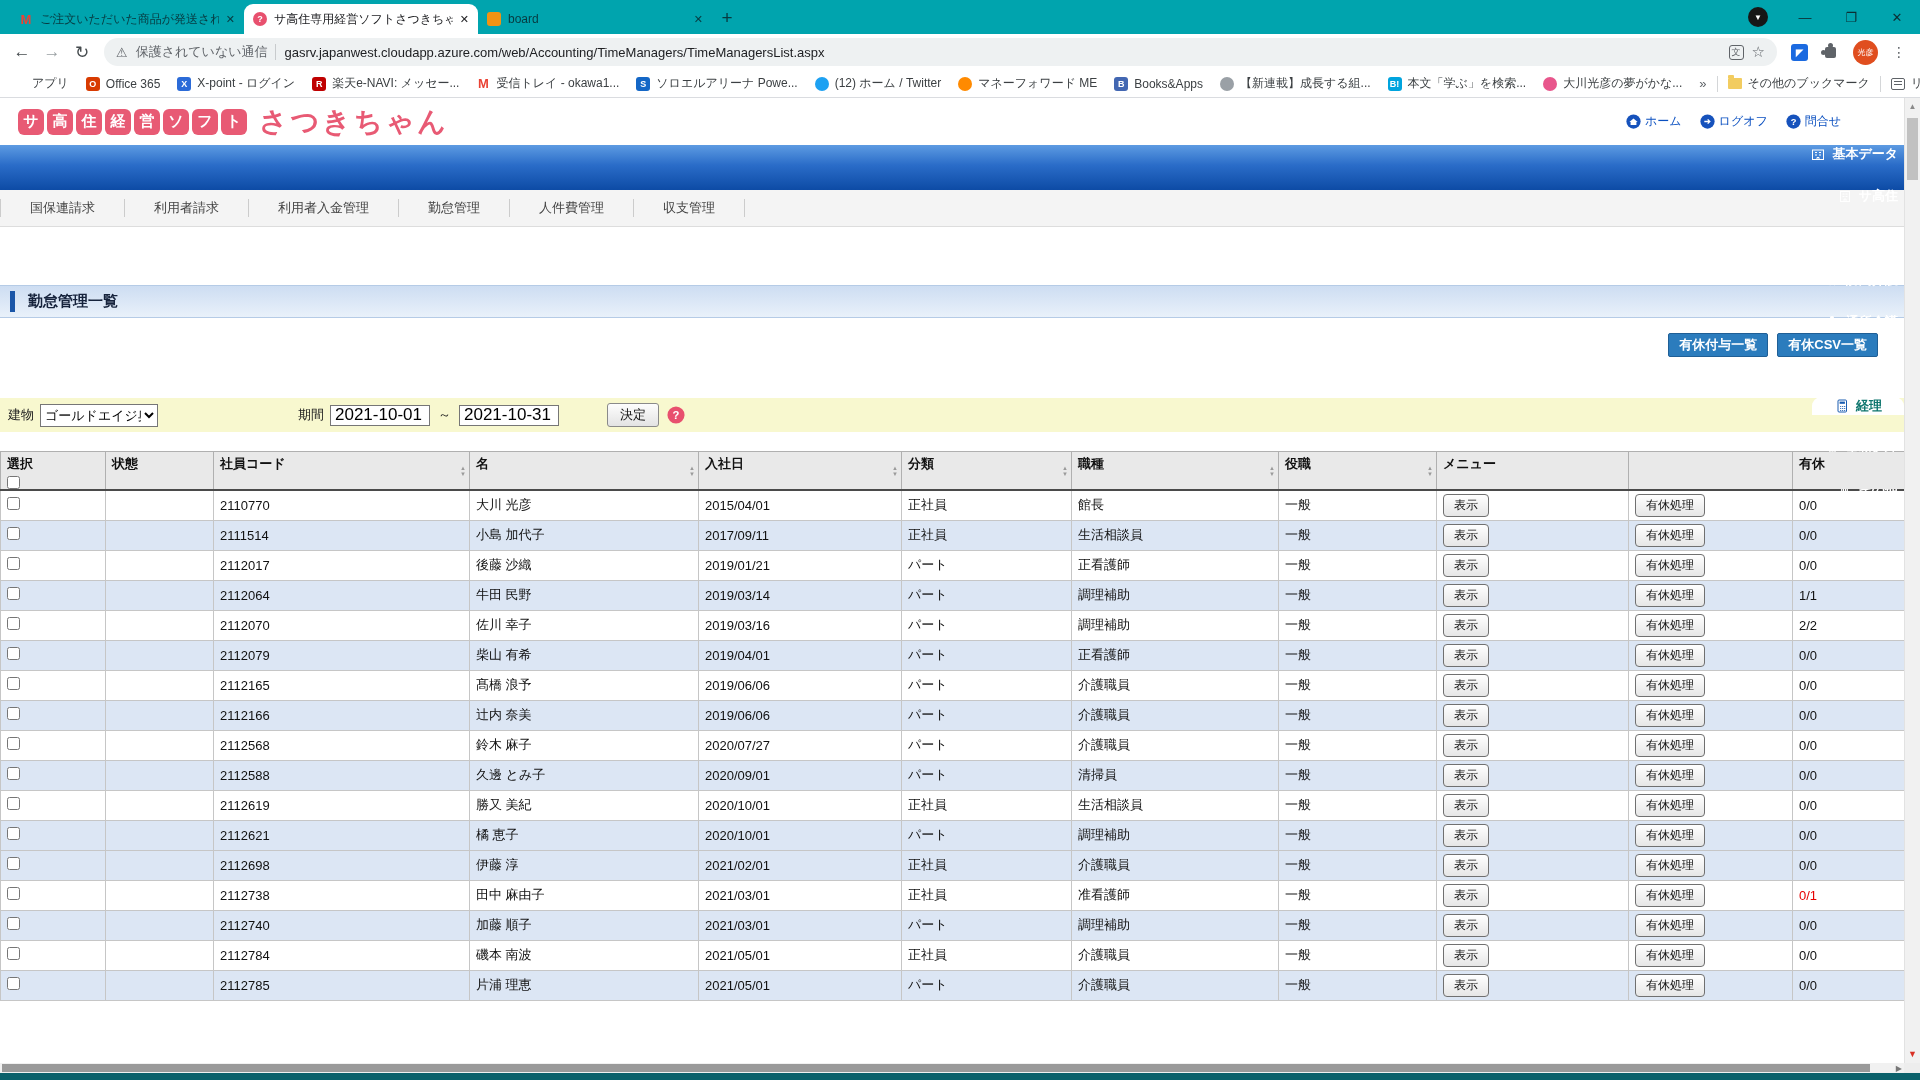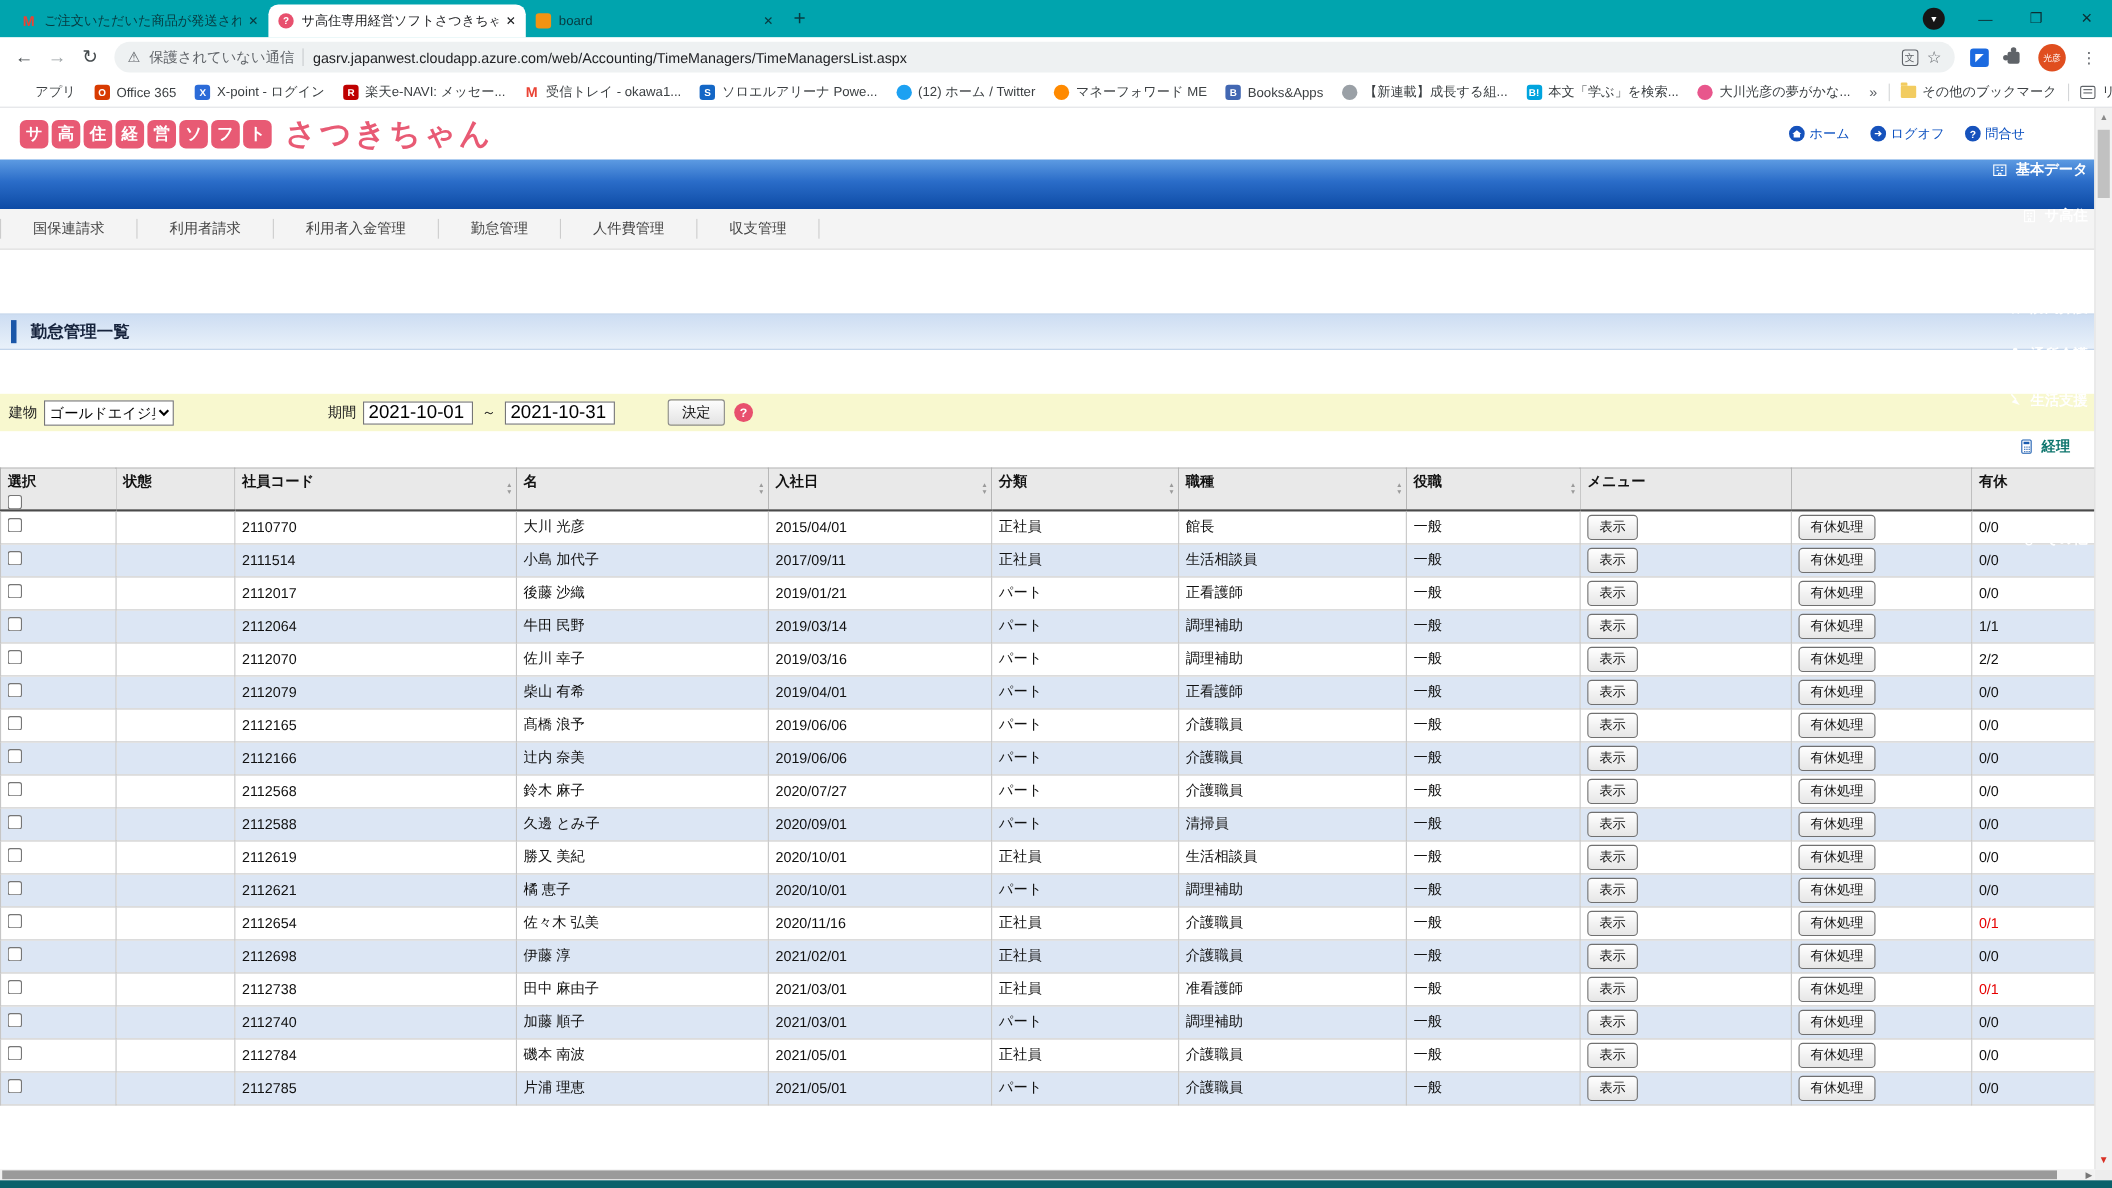--- a/index.html
+++ b/index.html
@@ -100,21 +100,21 @@
   .building-select { width:118px; height:23px; font-size:13px; border:1px solid #767676; background:#fff; }
   .lbl-period { margin-left:140px; }
   .date-input { width:100px; height:21px; font-size:17px; border:1px solid #767676; padding:0 4px;
                 font-family:Liberation Sans, sans-serif; }
   .tilde { margin:0 8px; }
   .submit-btn { margin-left:48px; height:24px; padding:0 12px; font-size:13px; color:#111;
                 background:linear-gradient(#fdfdfd,#e3e3e3); border:1px solid #8a8a8a; border-radius:3px; }
   .help-ic { margin-left:8px; display:flex; }
 
   
-  .table-wrap { margin-top:33px;border-radius:31px; }
+  .table-wrap { margin-top:19px;border-radius:31px; }
   table { border-collapse:collapse; table-layout:fixed; width:1904px; font-size:13px; color:#111; }
   thead th { background:#e9e9e9; border:1px solid #b0b0b0; border-bottom:2px solid #4a4a4a;
              text-align:left; padding:3px 6px 0 6px; height:38px; vertical-align:top;
              font-weight:bold; position:relative; font-size:13px; }
   .sort { position:absolute; right:3px; top:50%; transform:translateY(-50%); display:flex;
           flex-direction:column; font-size:6px; line-height:6px; color:#9a9a9a; }
   thead input[type=checkbox] { display:block; margin-top:3px; }
   tbody td { border:1px solid #c6c6c6; padding:0 6px; height:30px; white-space:nowrap; overflow:hidden; }
   tbody tr.alt { background:#dce6f4; }
   .row-btn { background:linear-gradient(#ffffff,#e6e6e6); border:1px solid #707070; border-radius:4px;
@@ -390,20 +390,24 @@
       <span class="subnav-item">勤怠管理</span>
       <span class="subnav-item">人件費管理</span>
       <span class="subnav-item">収支管理</span>
     </div>
 
   <div class="title-band">
     <span class="title-accent"></span>
     <span class="page-title">勤怠管理一覧</span>
   </div>
 
+  <div class="top-buttons">
+    <button class="top-btn">有休付与一覧</button>
+    <button class="top-btn">有休CSV一覧</button>
+  </div>
 
   <div class="filter-band">
     <span class="f-label">建物</span>
     <select class="building-select" id="building-select"><option>ゴールドエイジ奥田</option></select>
     <span class="f-label lbl-period">期間</span>
     <input class="date-input" value="2021-10-01" style="">
     <span class="tilde">～</span>
     <input class="date-input" value="2021-10-31" style="">
     <button class="submit-btn">決定</button>
     <span class="help-ic" id="filter-help">
@@ -641,33 +645,20 @@
             <td>2112621</td>
             <td>橘 恵子</td>
             <td>2020/10/01</td>
             <td>パート</td>
             <td>調理補助</td>
             <td>一般</td>
             <td><button class="row-btn">表示</button></td>
             <td><button class="row-btn">有休処理</button></td>
             <td><span class="">0/0</span></td>
           </tr>
-          <tr>
-            <td><input type="checkbox" style=""></td>
-            <td></td>
-            <td>2112654</td>
-            <td>佐々木 弘美</td>
-            <td>2020/11/16</td>
-            <td>正社員</td>
-            <td>介護職員</td>
-            <td>一般</td>
-            <td><button class="row-btn">表示</button></td>
-            <td><button class="row-btn">有休処理</button></td>
-            <td><span class="leave-red">0/1</span></td>
-          </tr>
           <tr class="alt">
             <td><input type="checkbox" style=""></td>
             <td></td>
             <td>2112698</td>
             <td>伊藤 淳</td>
             <td>2021/02/01</td>
             <td>正社員</td>
             <td>介護職員</td>
             <td>一般</td>
             <td><button class="row-btn">表示</button></td>

